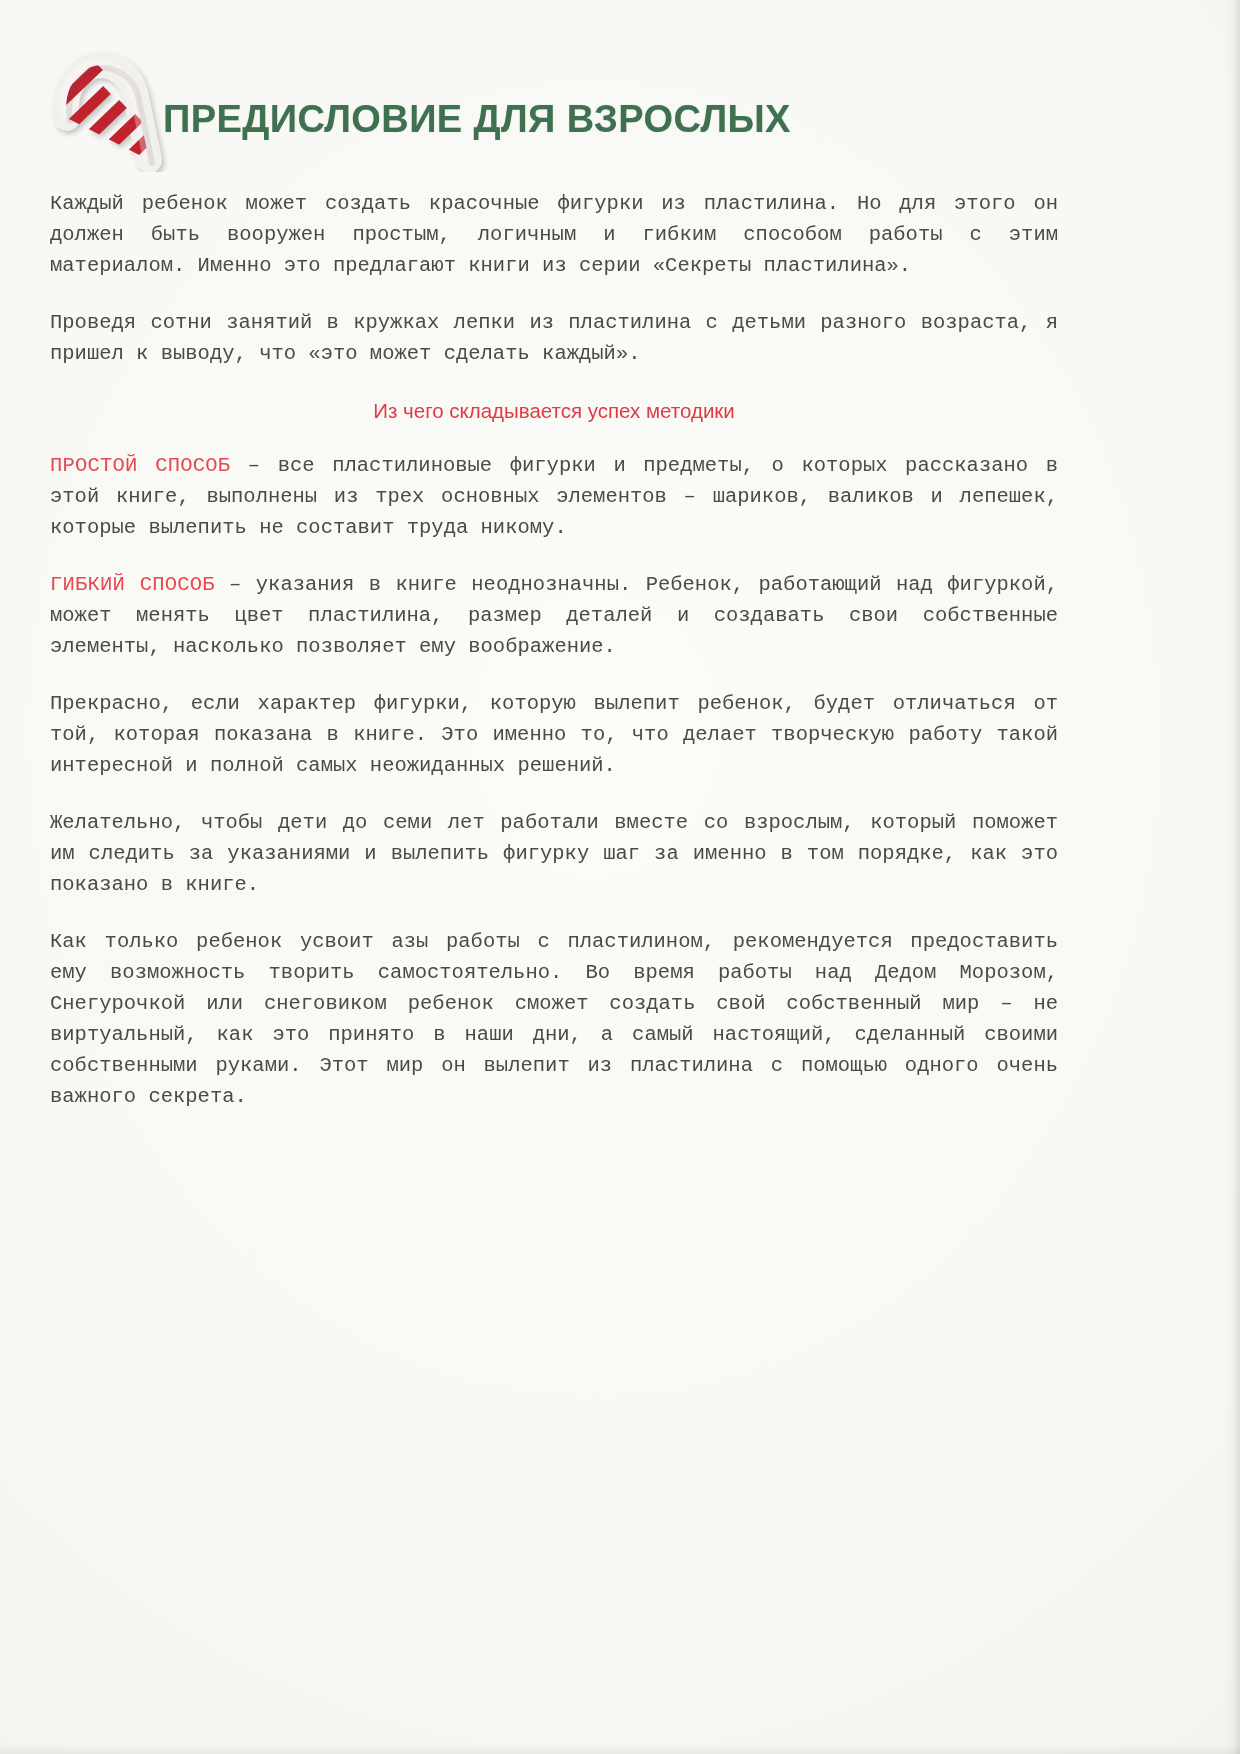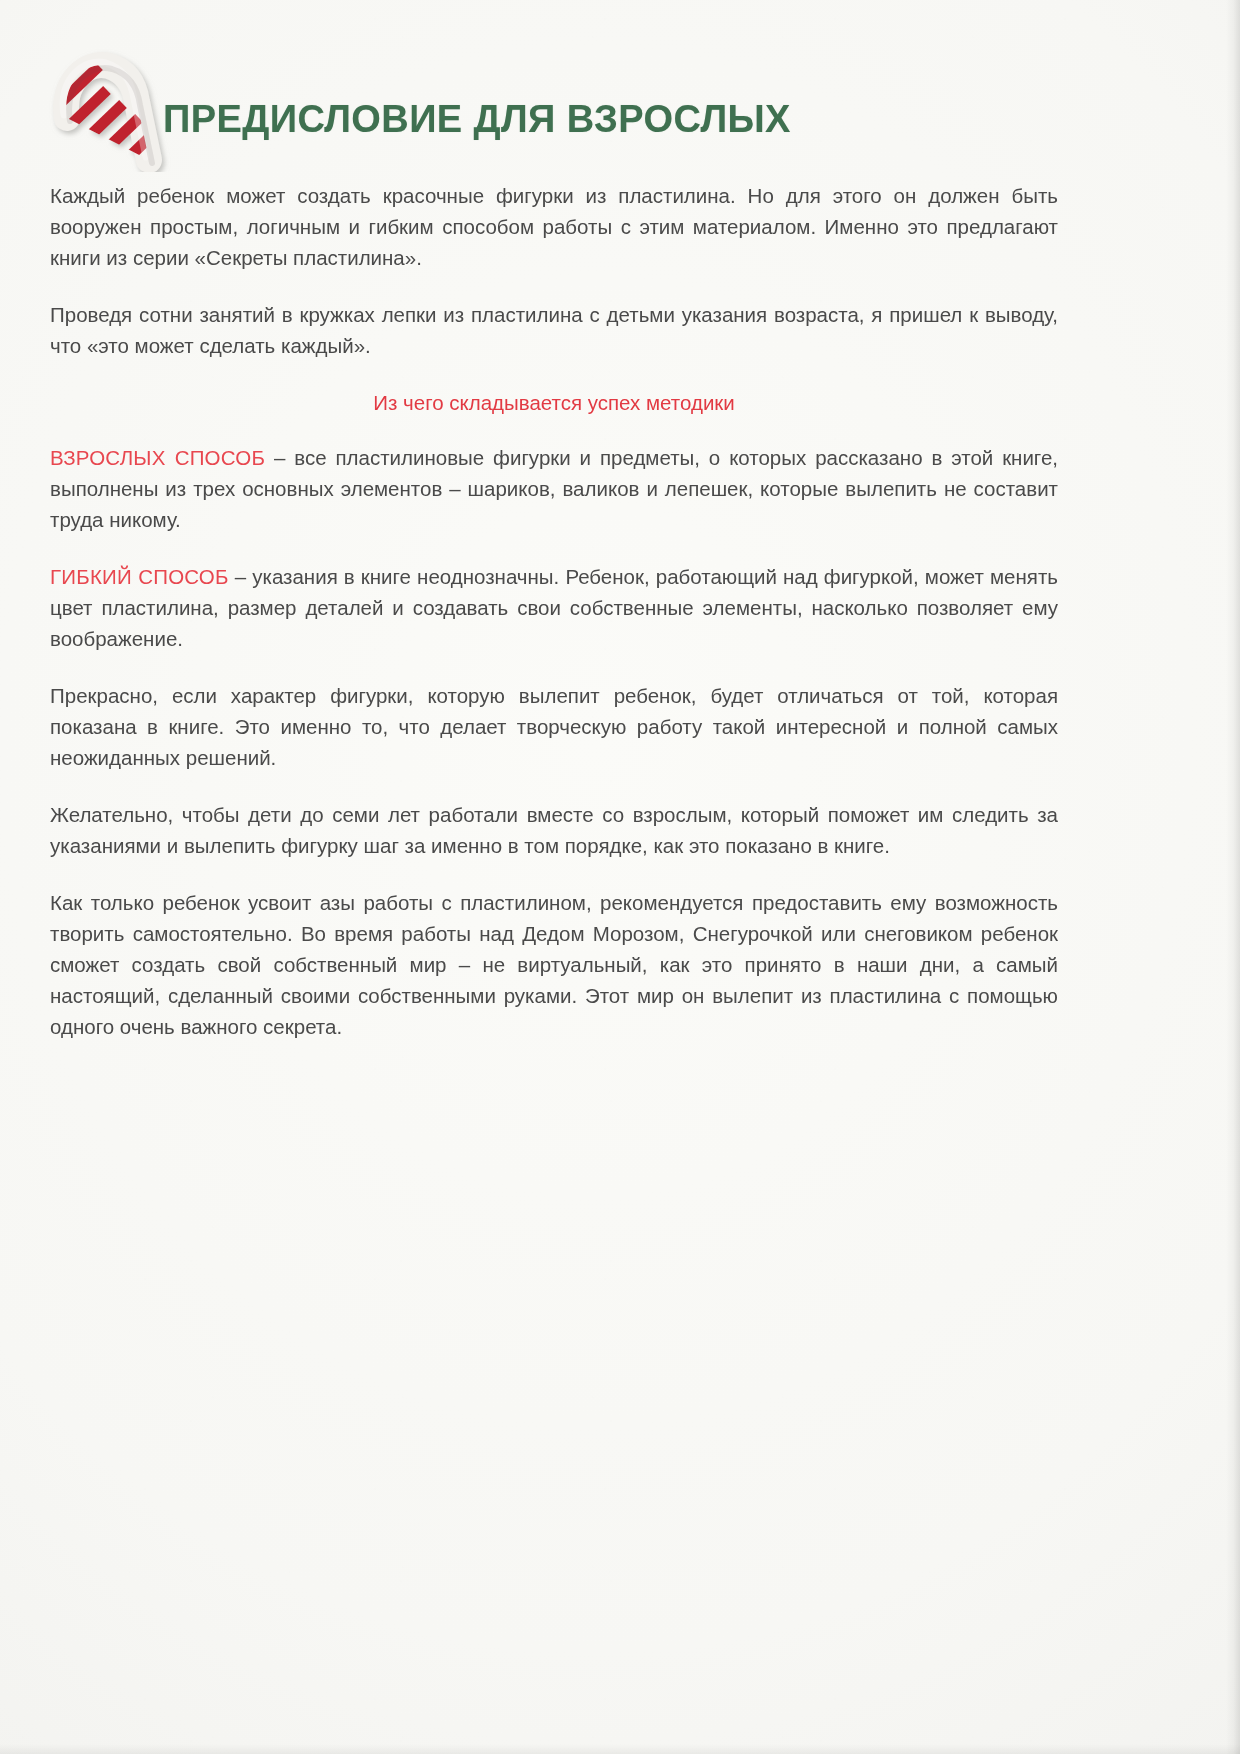--- a/index.html
+++ b/index.html
@@ -92,28 +92,29 @@
 
   
   .content {
     position: absolute;
     left: 50px;
     top: 176px;
     width: 1008px;
   }
 
   p.para {
-    margin: 4px 0 26px 0;
+    margin: 12px 0 26px 0;
     font-size: 20.5px;
     line-height: 31px;
     color: #4a4a4a;
     text-align: justify;
     text-justify: inter-word;
     -webkit-hyphens: none;
     hyphens: none;
+    font-family: Liberation Mono, monospace;
   }
   p.para:last-child { margin-bottom: 0; }
 
   
 
   .red-heading {
     margin: 0 0 24px 0;
     font-size: 20.5px;
     line-height: 31px;
     color: #e23a43;
@@ -180,25 +181,25 @@
       </svg>
     </div>
 
     <div class="page-title">ПРЕДИСЛОВИЕ ДЛЯ ВЗРОСЛЫХ</div>
   </div>
 
   <div class="content">
 
     <p class="para gap-lg">Каждый ребенок может создать красочные фигурки из пластилина. Но для этого он должен быть вооружен простым, логичным и гибким способом работы с этим материалом. Именно это предлагают книги из серии «Секреты пластилина».</p>
 
-    <p class="para gap-xl">Проведя сотни занятий в кружках лепки из пластилина с детьми указания возраста, я пришел к выводу, что «это может сделать каждый».</p>
+    <p class="para gap-xl">Проведя сотни занятий в кружках лепки из пластилина с детьми разного возраста, я пришел к выводу, что «это может сделать каждый».</p>
 
     <p class="red-heading">Из чего складывается успех методики</p>
 
-    <p class="para"><span class="lead">ВЗРОСЛЫХ СПОСОБ</span><span> – все пластилиновые фигурки и предметы, о которых рассказано в этой книге, выполнены из трех основных элементов – шариков, валиков и лепешек, которые вылепить не составит труда никому.</span></p>
+    <p class="para"><span class="lead">ПРОСТОЙ СПОСОБ</span><span> – все пластилиновые фигурки и предметы, о которых рассказано в этой книге, выполнены из трех основных элементов – шариков, валиков и лепешек, которые вылепить не составит труда никому.</span></p>
 
 
     <p class="para gap-xl"><span class="lead">ГИБКИЙ СПОСОБ</span><span> – указания в книге неоднозначны. Ребенок, работающий над фигуркой, может менять цвет пластилина, размер деталей и создавать свои собственные элементы, насколько позволяет ему воображение.</span></p>
 
     <p class="para gap-xl">Прекрасно, если характер фигурки, которую вылепит ребенок, будет отличаться от той, которая показана в книге. Это именно то, что делает творческую работу такой интересной и полной самых неожиданных решений.</p>
 
     <p class="para gap-xl">Желательно, чтобы дети до семи лет работали вместе со взрослым, который поможет им следить за указаниями и вылепить фигурку шаг за именно в том порядке, как это показано в книге.</p>
 
     <p class="para gap-lg">Как только ребенок усвоит азы работы с пластилином, рекомендуется предоставить ему возможность творить самостоятельно. Во время работы над Дедом Морозом, Снегурочкой или снеговиком ребенок сможет создать свой собственный мир – не виртуальный, как это принято в наши дни, а самый настоящий, сделанный своими собственными руками. Этот мир он вылепит из пластилина с помощью одного очень важного секрета.</p>
 

